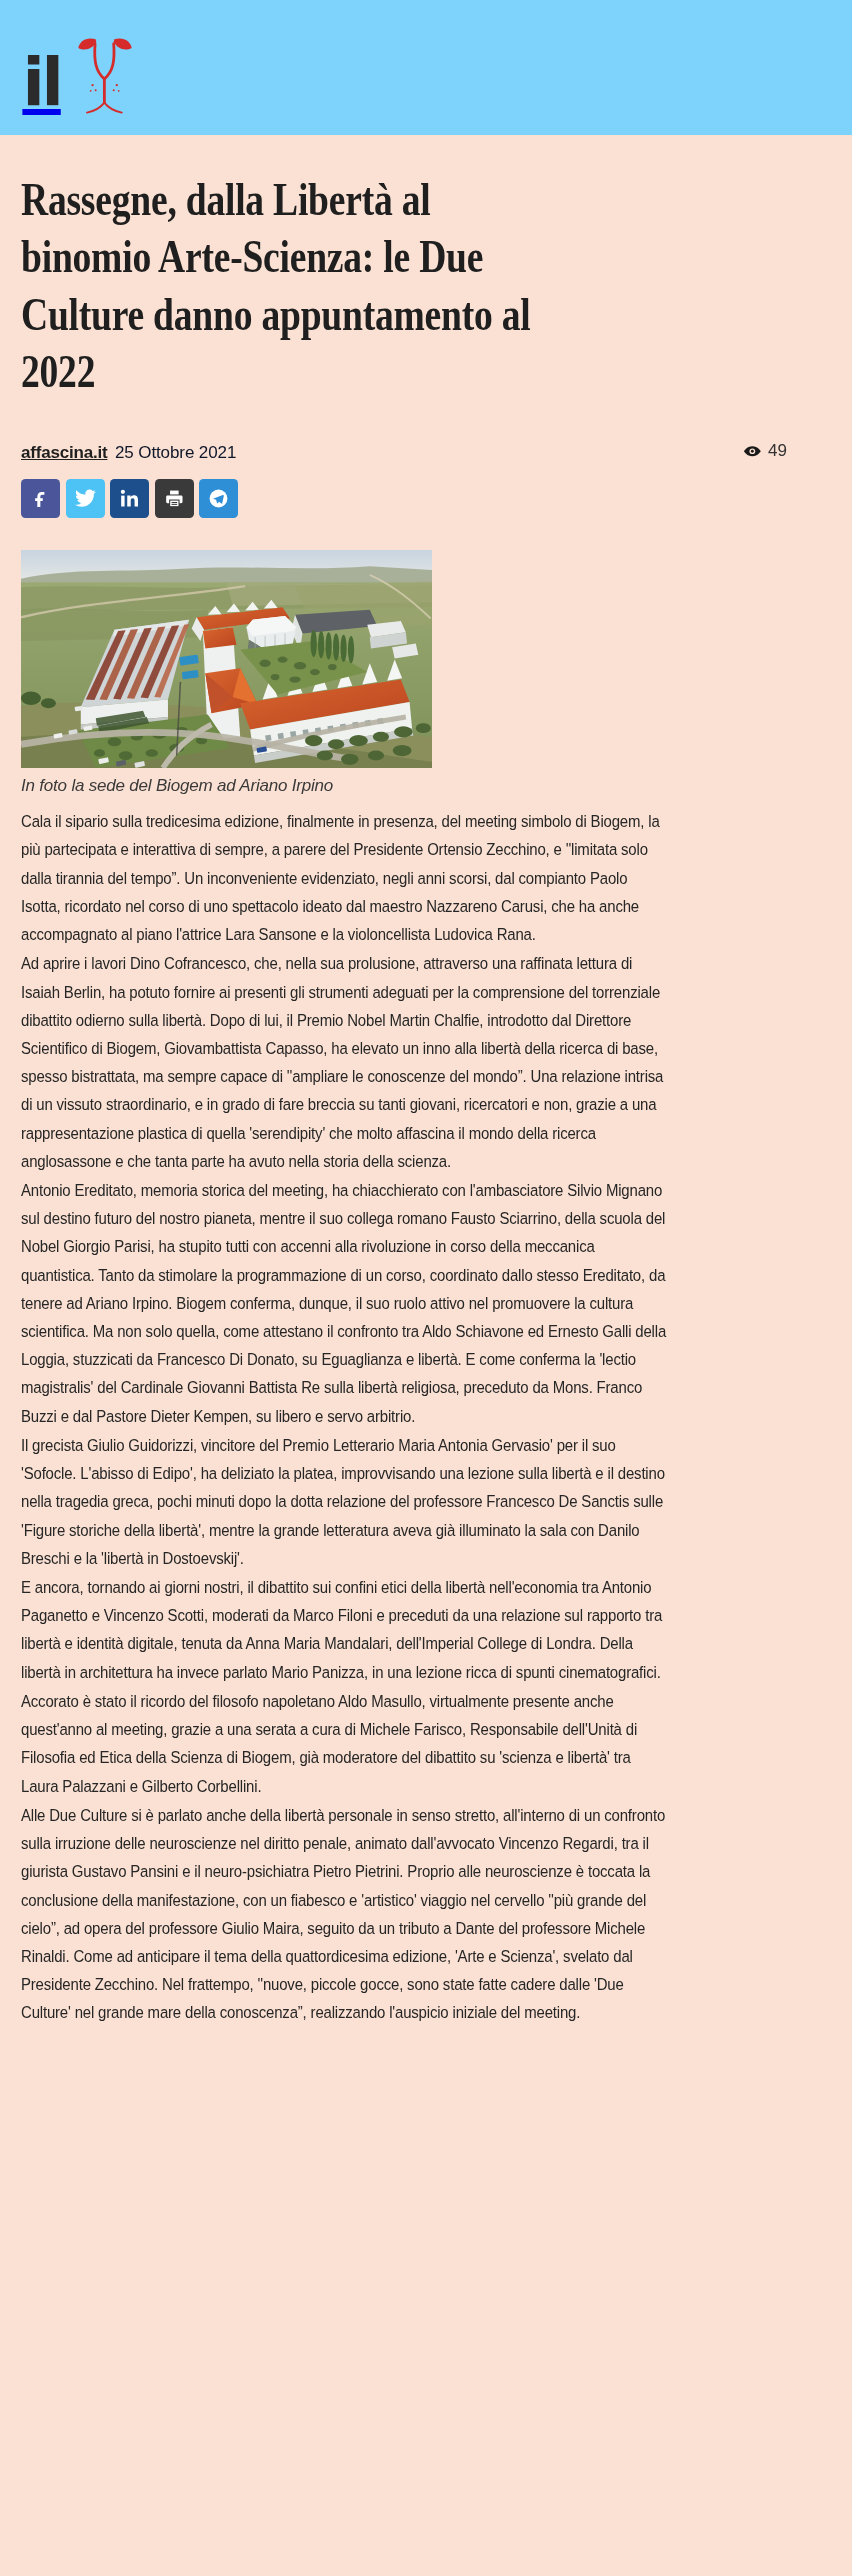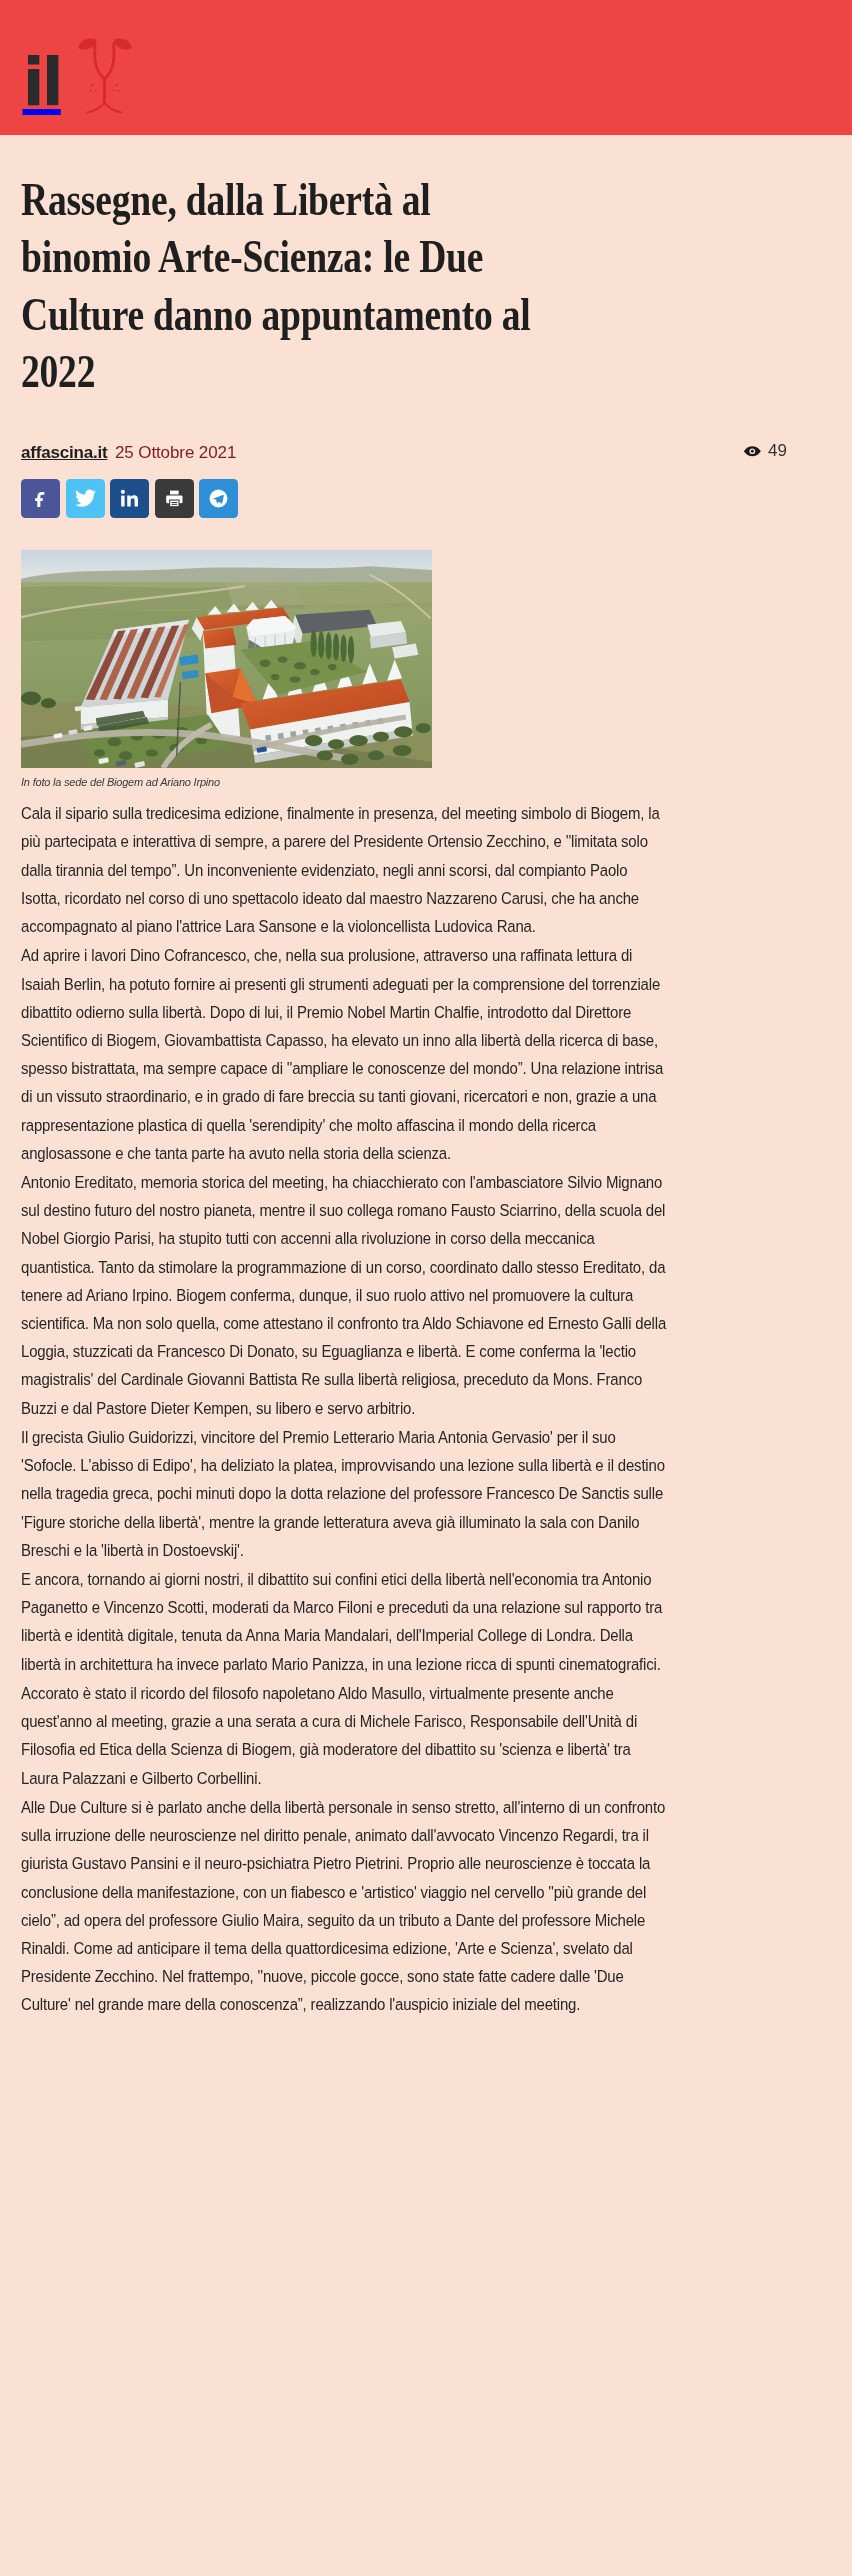--- a/index.html
+++ b/index.html
@@ -6,21 +6,21 @@
   html,body{margin:0;padding:0;}
   body{
     width:852px;
     background:#fbe1d3;
     font-family:"Liberation Sans", sans-serif;
     -webkit-font-smoothing:antialiased;
   }
 
   
   .site-header{
-    background:#ef4444;
+    background:#7dd3fc;
     height:135px;
     position:relative;
     overflow:hidden;
   }
   .logo{
     position:absolute;
     left:22.4px;
     top:29px;
     height:81px;
     display:flex;
@@ -75,21 +75,21 @@
   }
   .meta-left{ display:flex; align-items:baseline; gap:7.5px; }
   .meta-source{
     font-weight:bold;
     font-size:17px;
     color:#1f1f1f;
     letter-spacing:-0.2px;
   }
   .meta-date{
     font-size:17px;
-    color:#7f1d1d;
+    color:#0f172a;
     letter-spacing:-0.1px;
   }
   .meta-views{
     display:flex;
     align-items:center;
     gap:6.2px;
     font-size:17px;
     color:#333;
   }
   .eye-icon{ display:block; }
@@ -124,21 +124,21 @@
     width:411px;
     height:218px;
     position:relative;
     overflow:hidden;
     background:#8fa06a;
     display:block;
   }
   .photo svg{ display:block; width:100%; height:100%; }
   .caption{
     font-style:italic;
-    font-size:11px;
+    font-size:17px;
     color:#3a3a3a;
     margin-top:8.7px;
     letter-spacing:-0.2px;
   }
 
   
   .body-copy{ margin-top:11px; padding-bottom:25px; }
   .body-copy p{
     font-size:17.4px;
     line-height:1.62;

